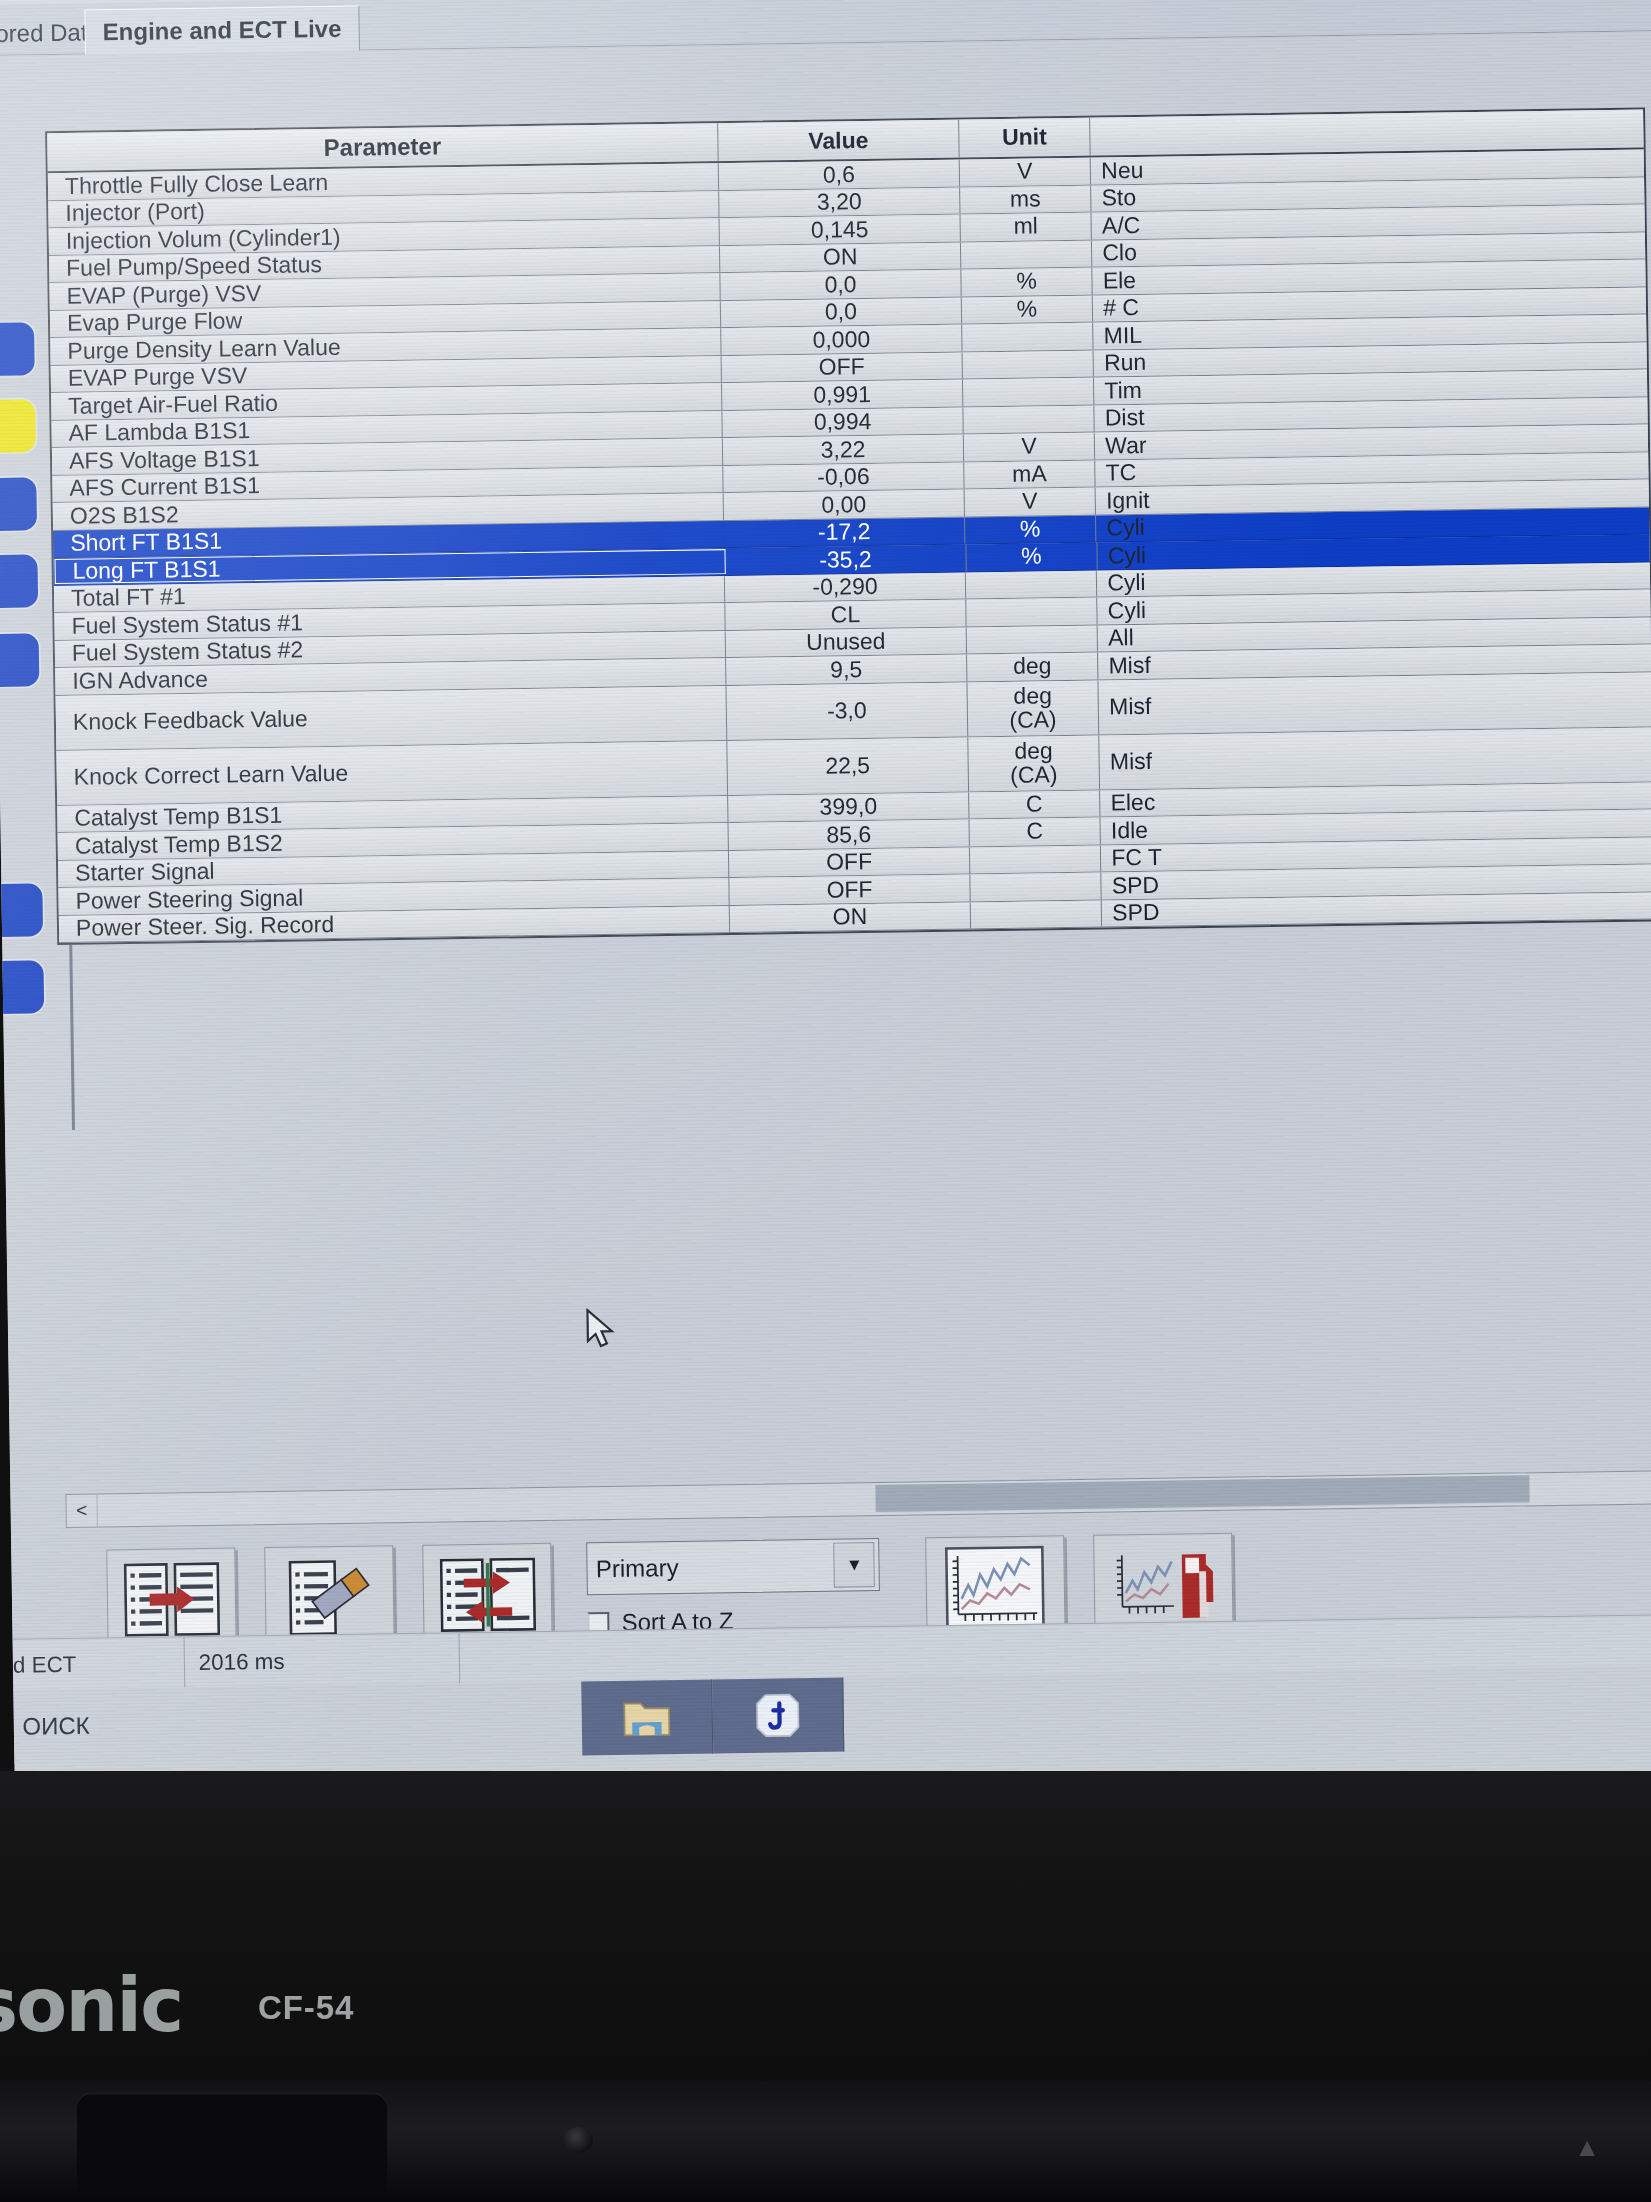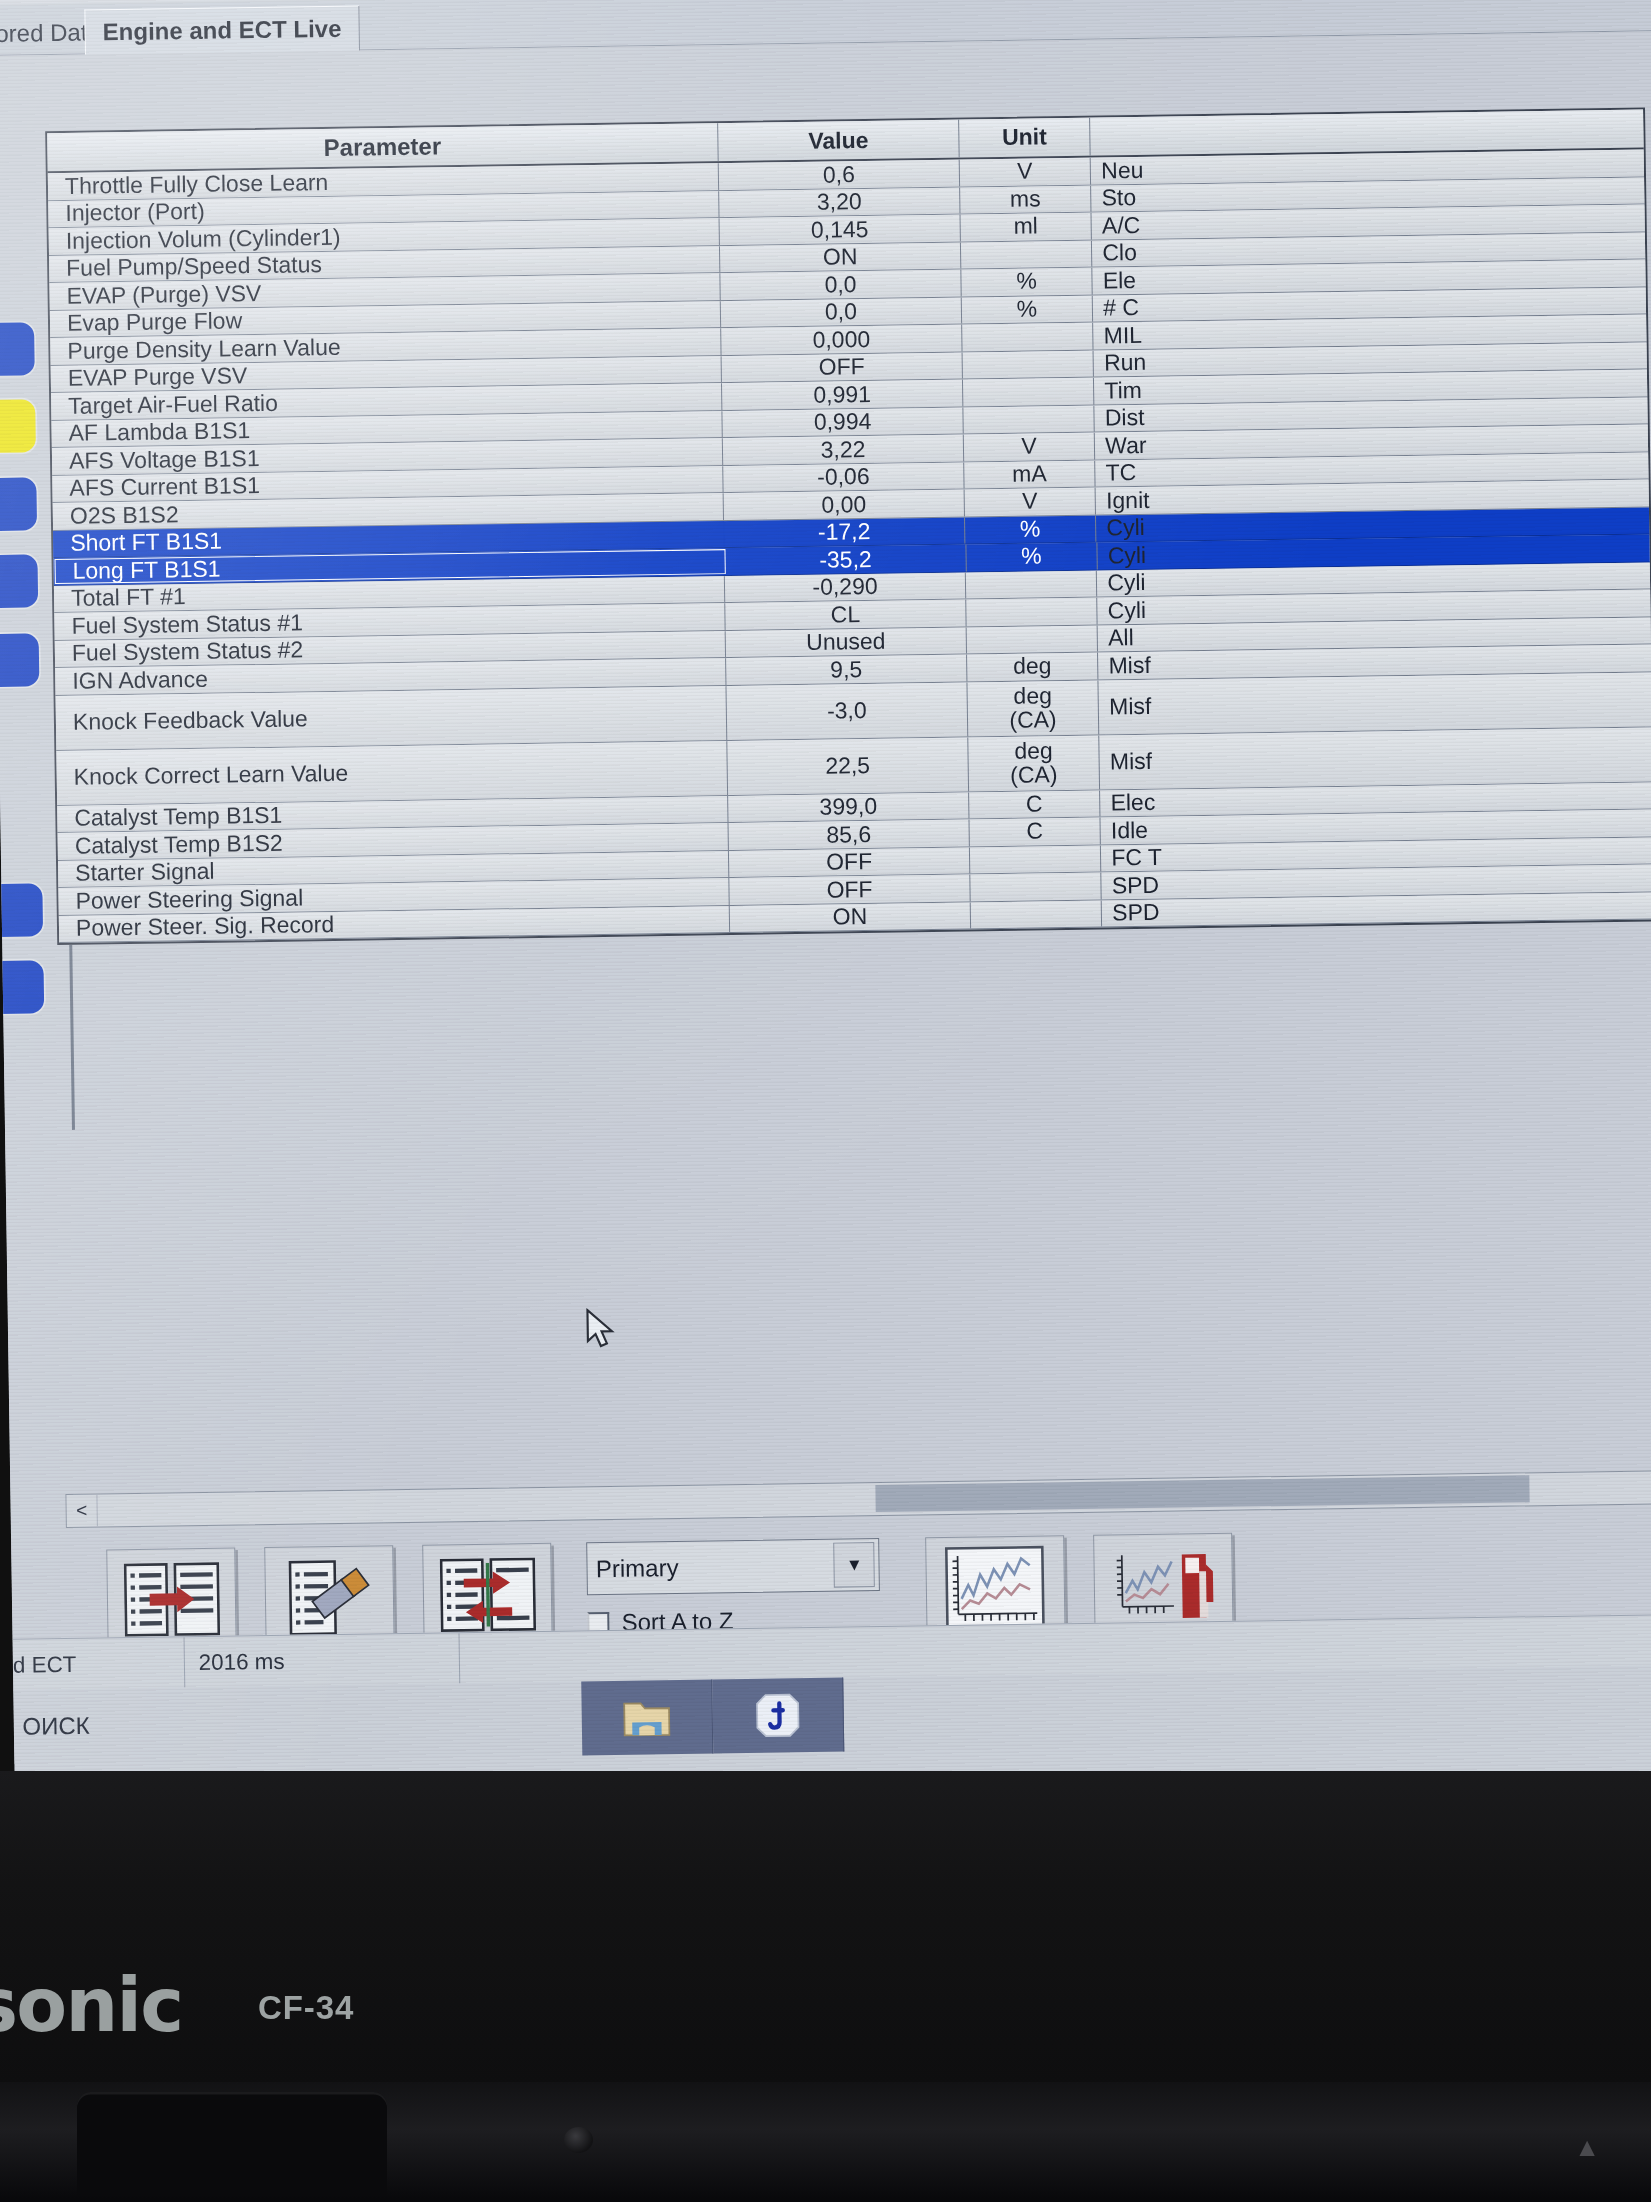--- a/index.html
+++ b/index.html
@@ -731,19 +731,19 @@
         </div>
       </div>
     </div>
 
     <div id="scanlines"></div>
     <div id="glare"></div>
   </div>
 
   <div class="bezel"></div>
   <div class="brand">sonic</div>
-  <div class="model">CF-34</div>
+  <div class="model">CF-54</div>
   <div class="hingebar"></div>
   <div class="hingenotch"></div>
   <div class="screw"></div>
   <div class="glyph-right">▲</div>
 </div>
 
 
 </body></html>

